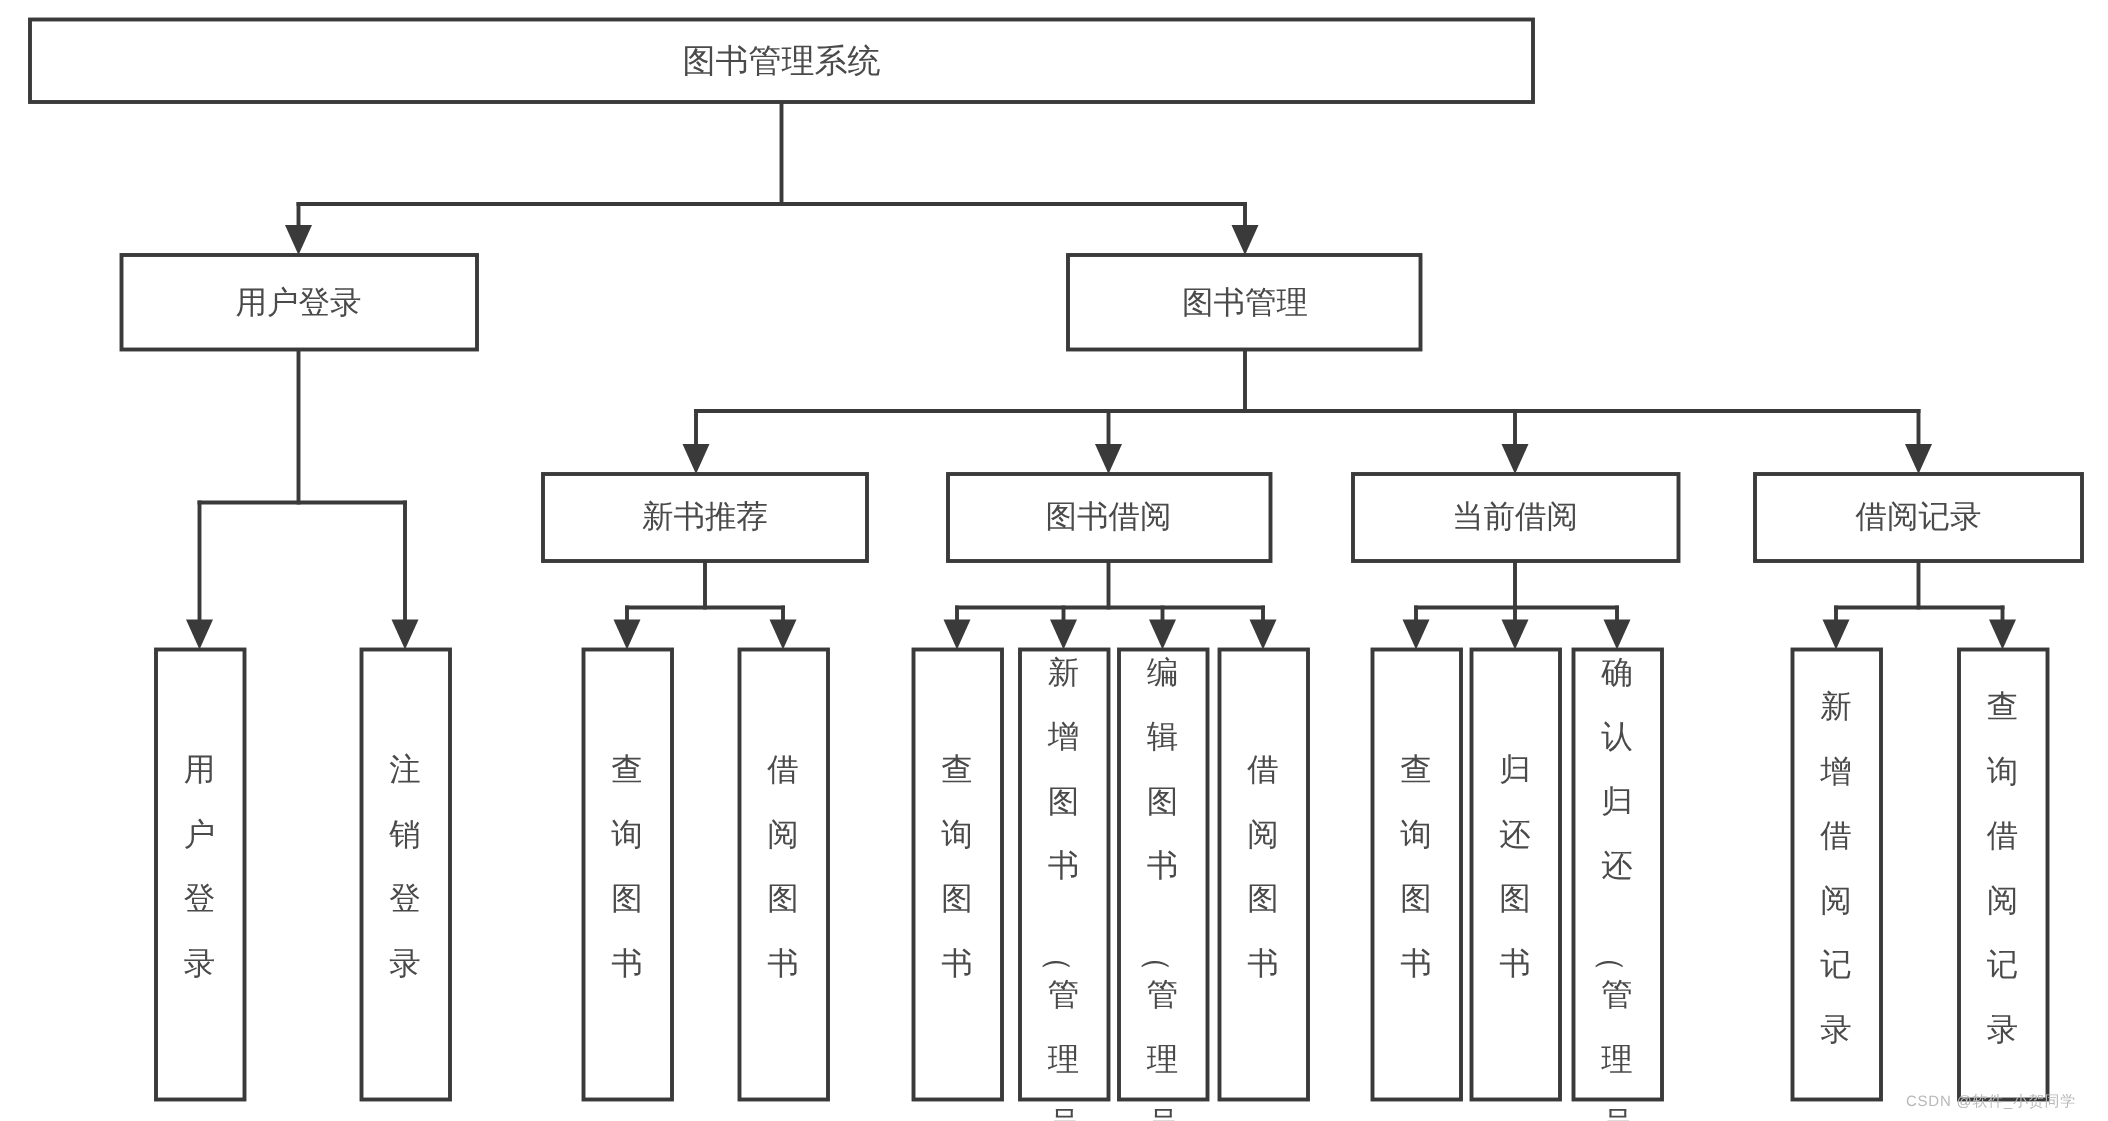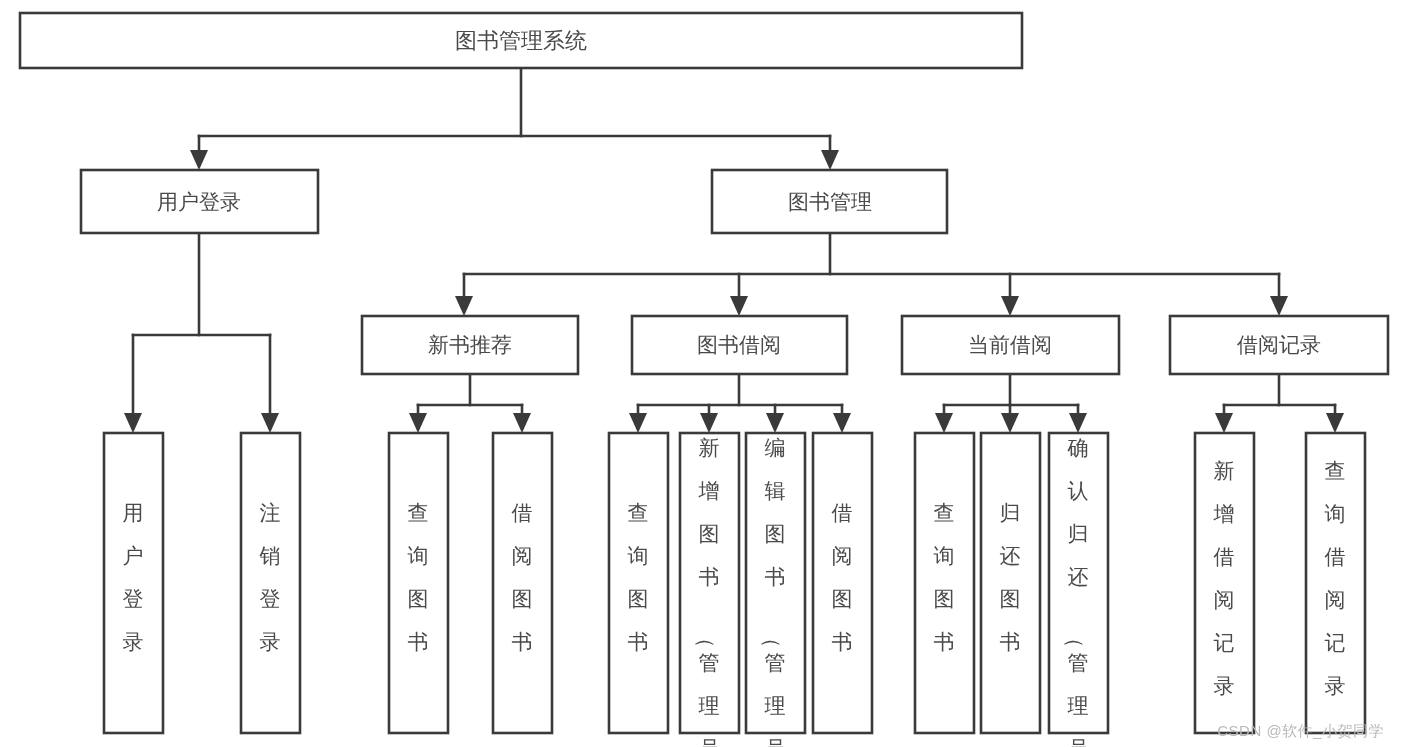--- a/index.html
+++ b/index.html
@@ -55,21 +55,21 @@
     fill: #4a4a4a;
     font-family: "Liberation Sans", "DejaVu Sans", sans-serif;
     font-size: 21px;
     text-anchor: middle;
   }
   .watermark {
     position: absolute;
     right: 8px;
     bottom: 6px;
     color: #b9b9b9;
-    font-size: 15px;
+    font-size: 10px;
     font-family: "Liberation Sans", "DejaVu Sans", sans-serif;
     letter-spacing: 0.5px;
     white-space: nowrap;
     user-select: none;
   }
 </style>
 </head>
 <body>
 
 <div id="diagram-root">

